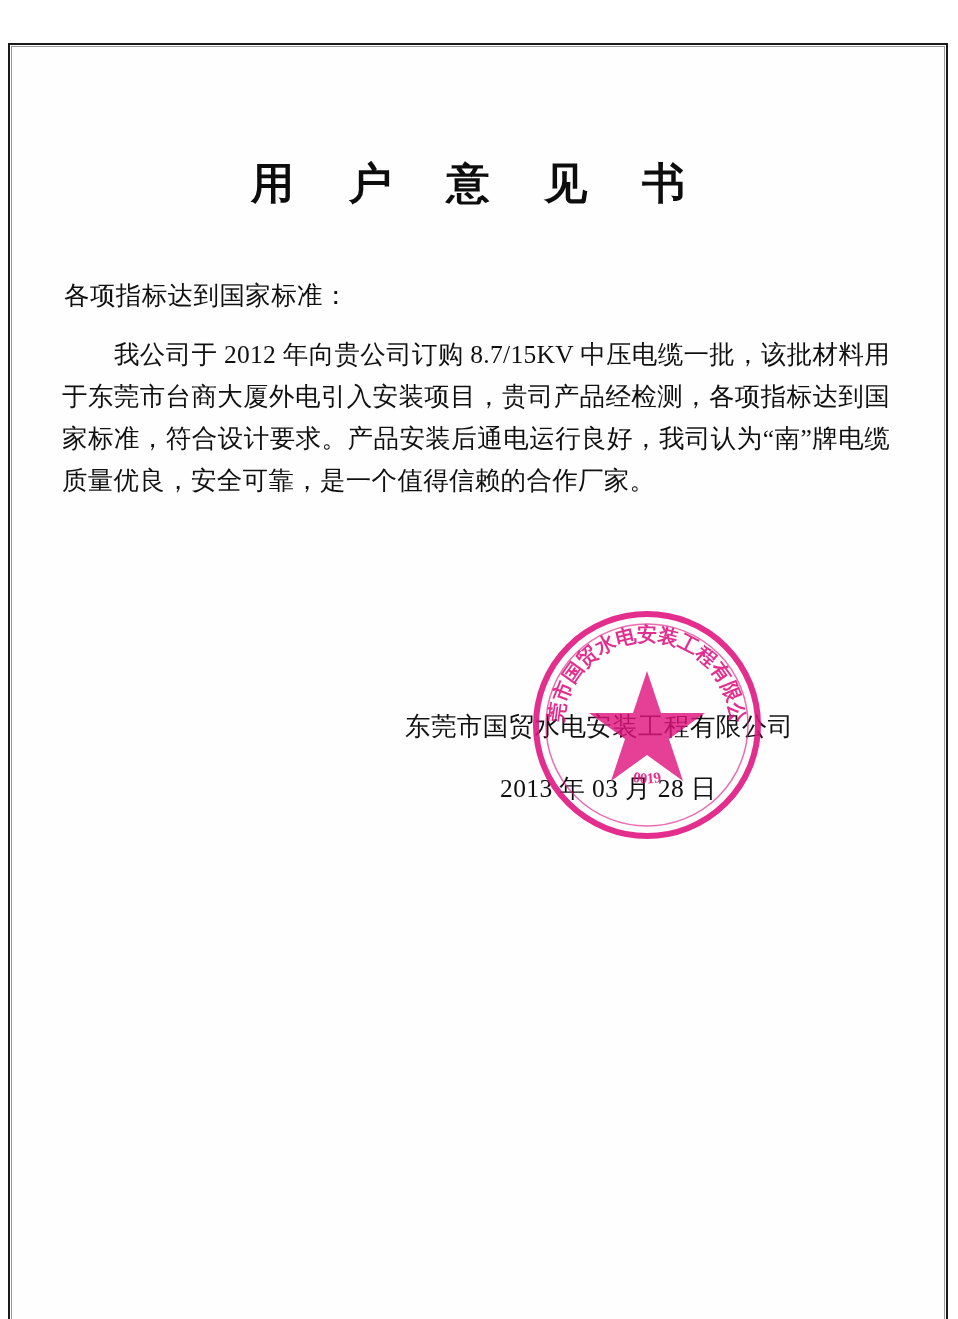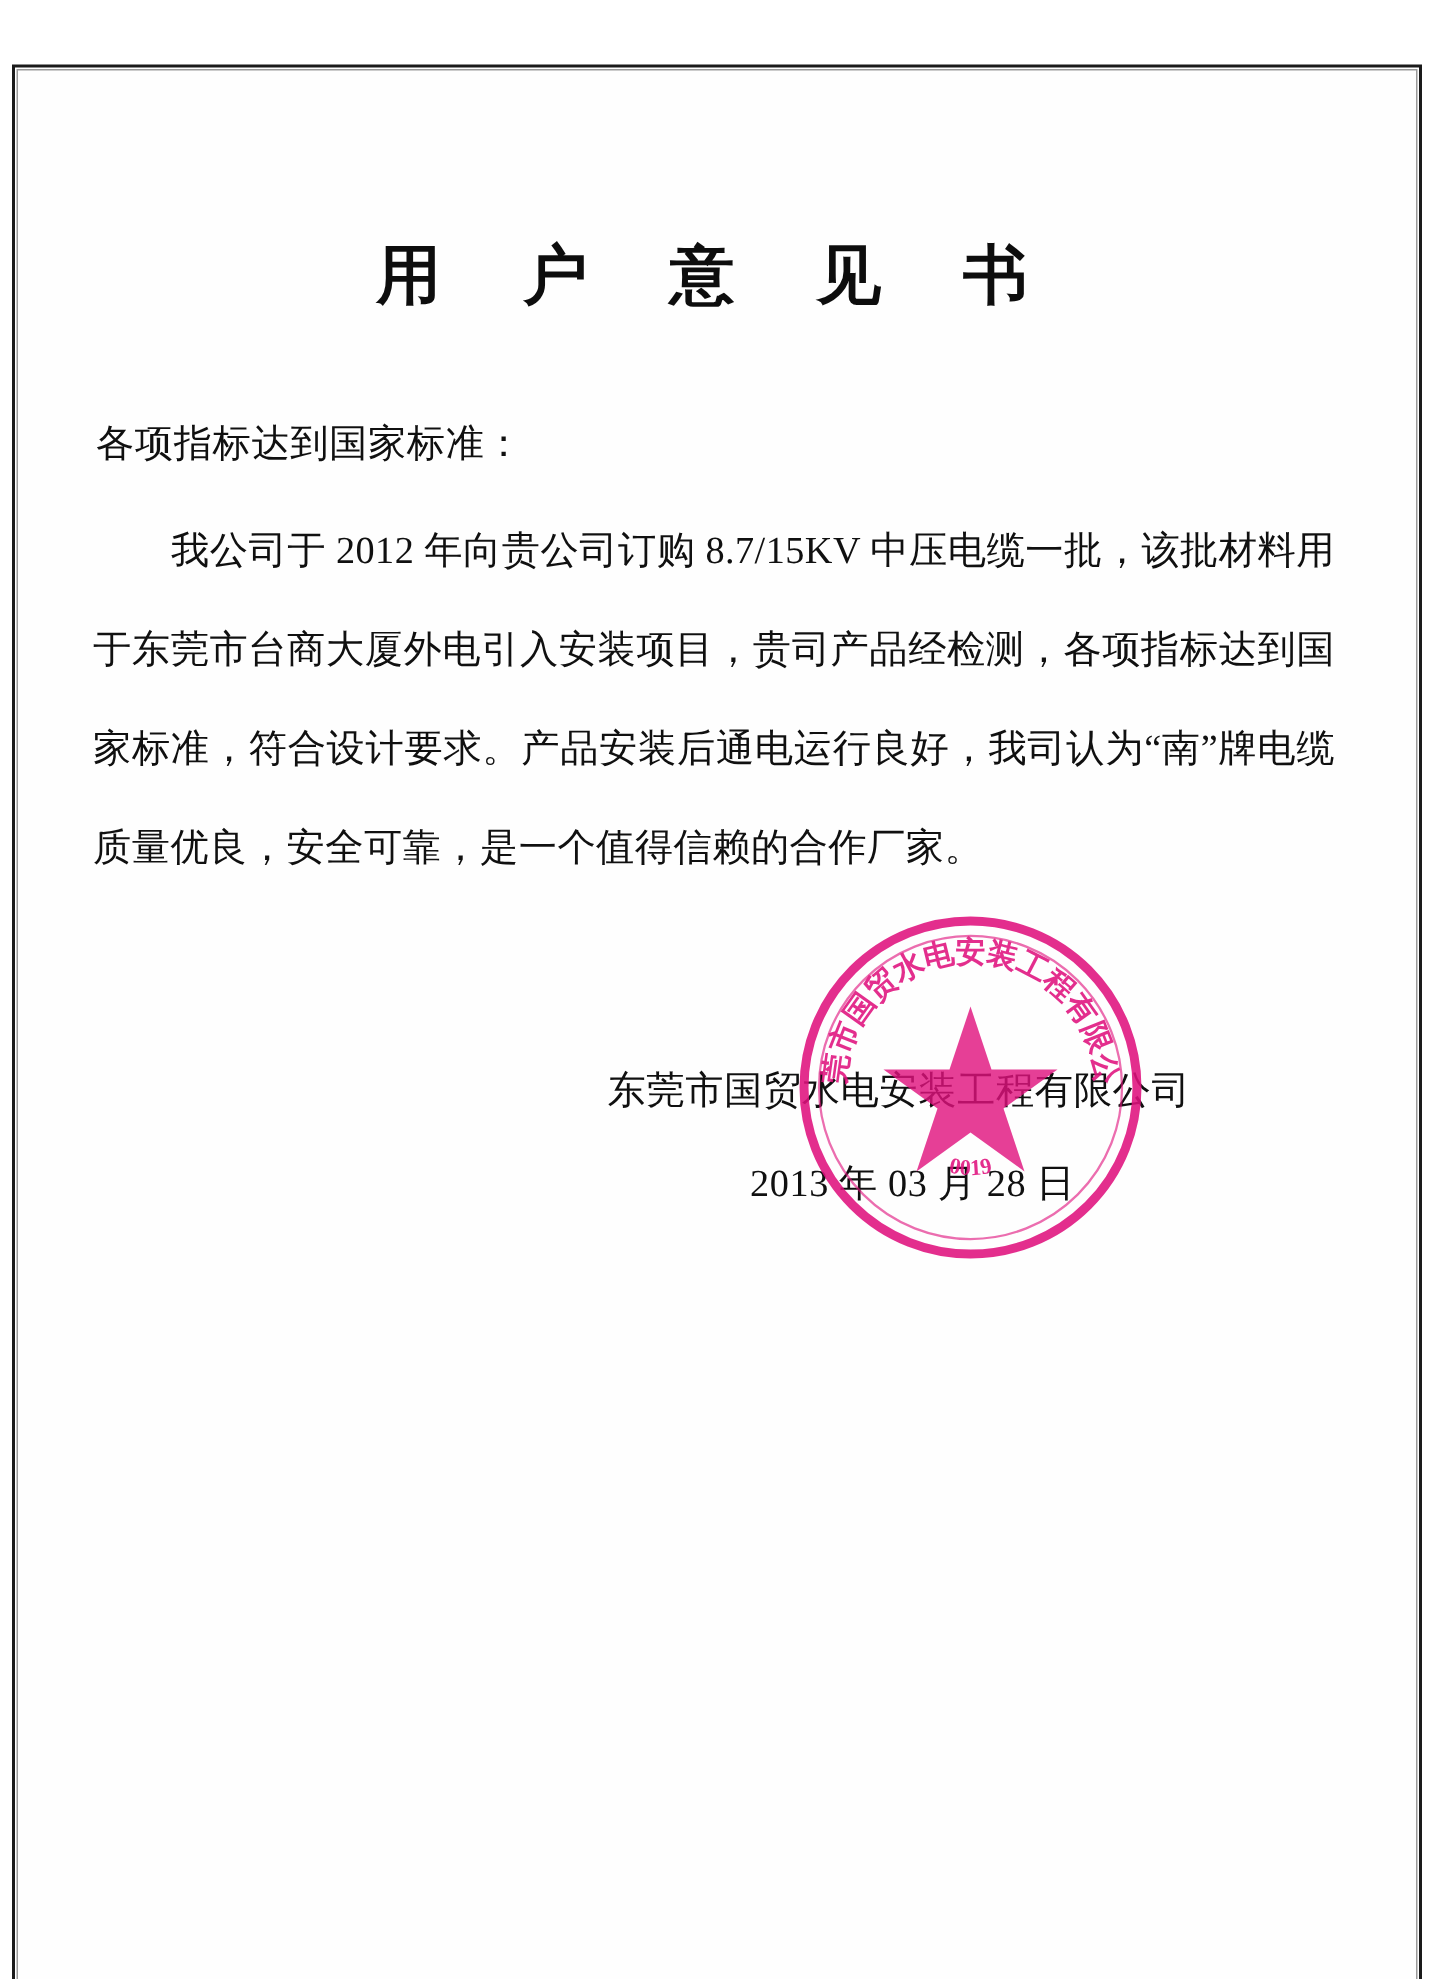--- a/index.html
+++ b/index.html
@@ -58,21 +58,21 @@
     font-size: 25.5px;
     color: #101010;
     letter-spacing: 0.4px;
   }
   .body-text {
     position: absolute;
     left: 62px;
     top: 297px;
     width: 828px;
     font-size: 25.5px;
-    line-height: 66px;
+    line-height: 42px;
     color: #101010;
     text-align: justify;
     text-justify: inter-ideograph;
     text-indent: 52px;
     letter-spacing: 0.3px;
   }
   .signature-block {
     position: absolute;
     left: 0;
     top: 672px;

